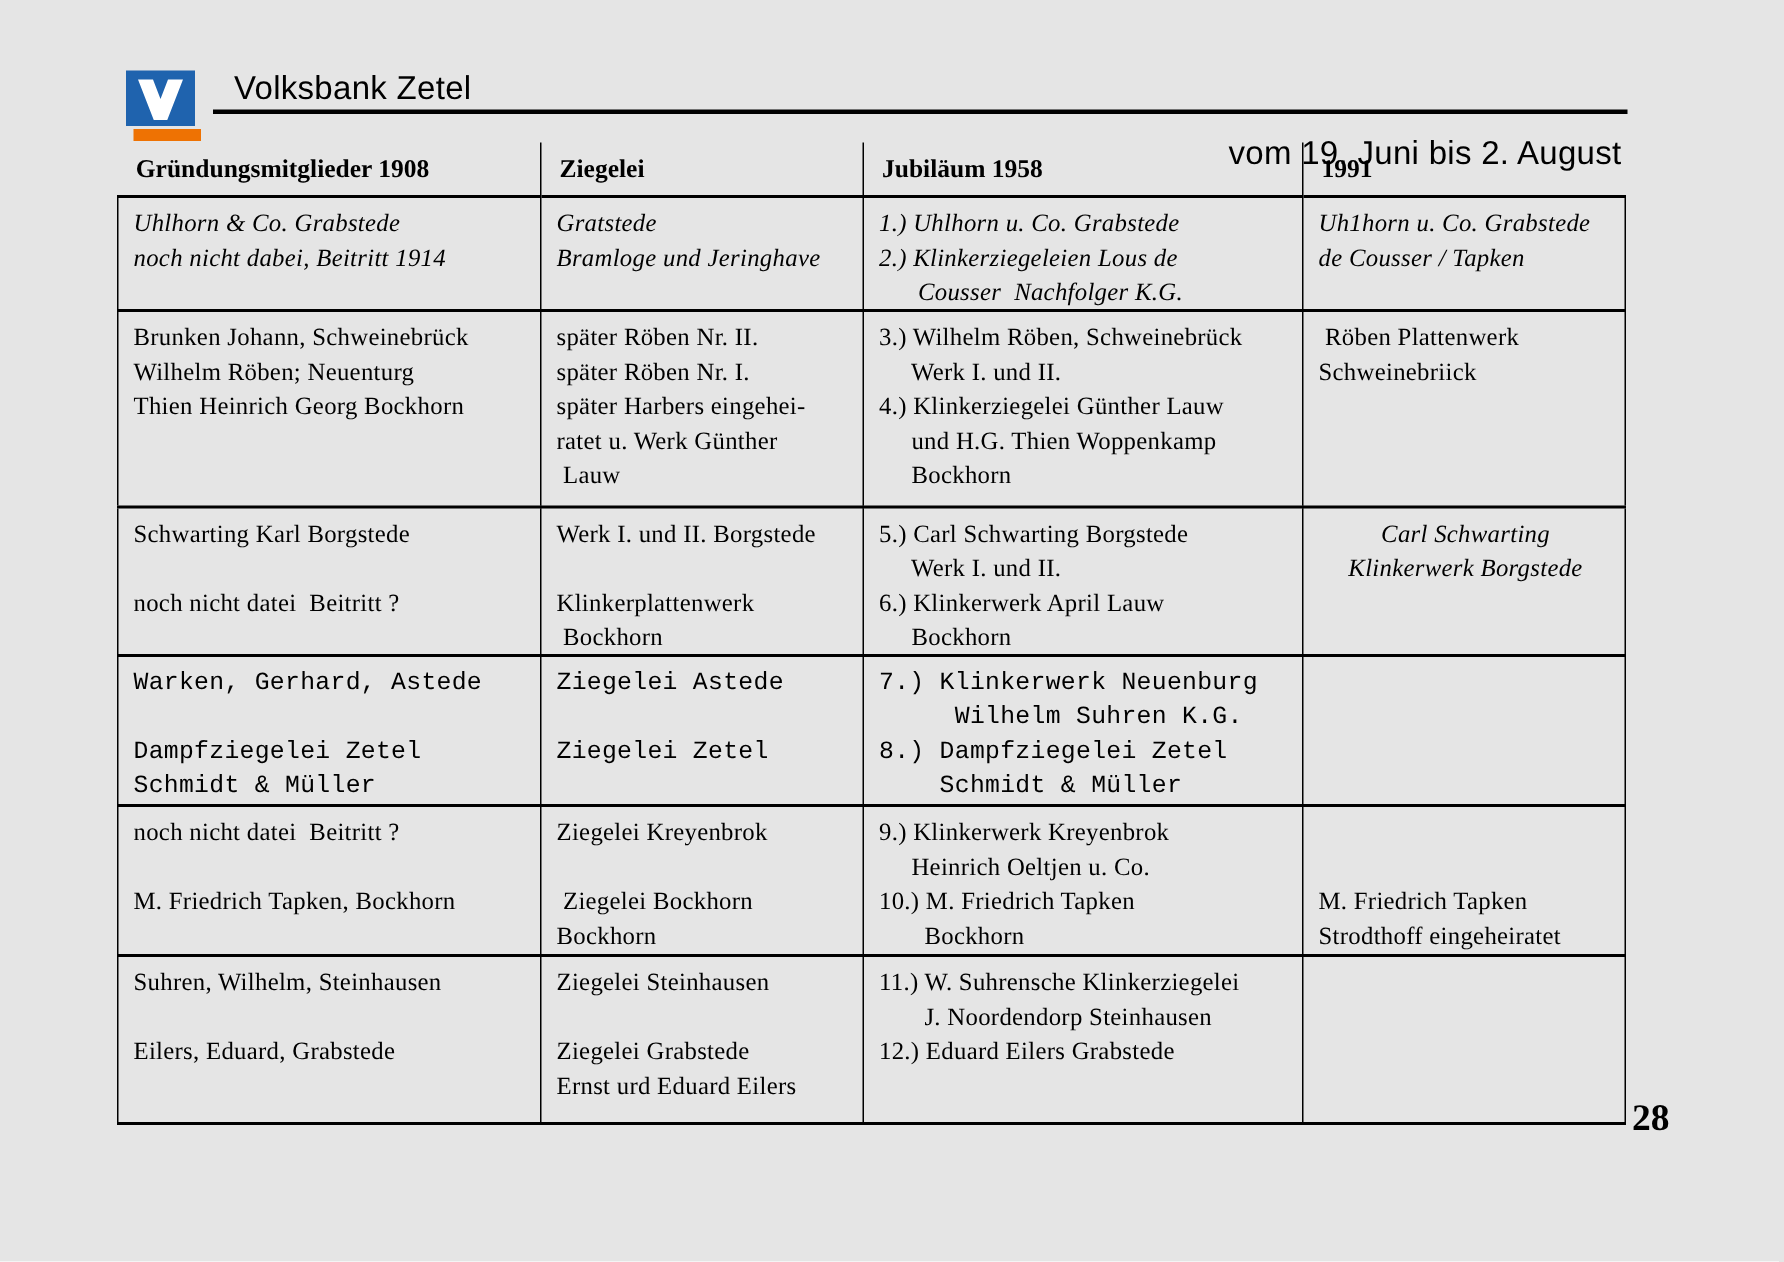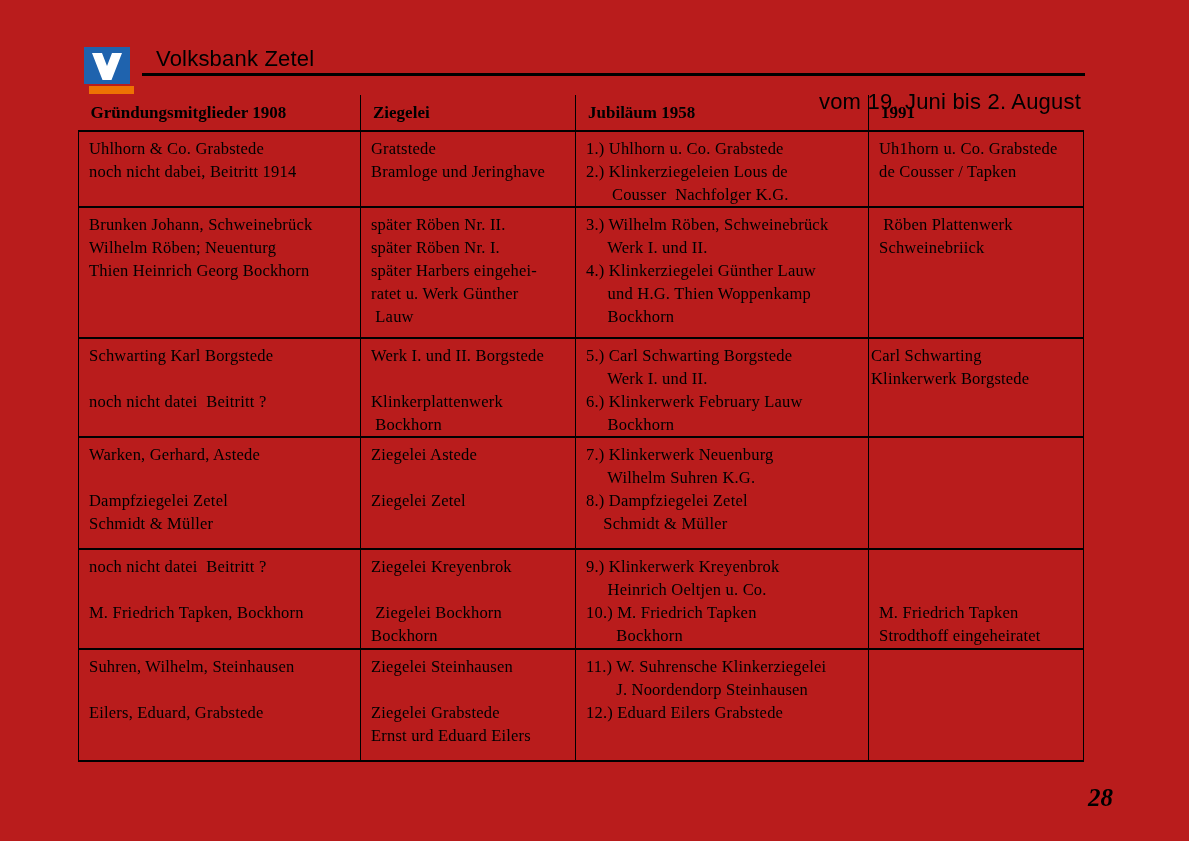--- a/index.html
+++ b/index.html
@@ -1,17 +1,17 @@
 <!DOCTYPE html>
 <html><head>
 <meta charset="utf-8">
 <style>
   html,body { margin:0; padding:0; background:#ffffff; }
   .page {
-    position:relative; width:1189px; height:841px; background:#b91c1c;
+    position:relative; width:1189px; height:841px; background:#e5e5e5;
     font-family:"Liberation Serif", serif; color:#000; overflow:hidden;
   }
 
   
   .logo { position:absolute; left:84px; top:45px; width:50px; height:48px; }
   .logo .blue { position:absolute; left:0; top:2px; width:46px; height:37px; background:#1f63ae; }
   .logo .blue svg { position:absolute; left:0; top:0; }
   .logo .orange { position:absolute; left:5px; top:41px; width:45px; height:8px; background:#ee7203; }
 
   .doc-title {
@@ -38,28 +38,28 @@
   }
   th + th { border-left:1.5px solid #000;margin-left:16px; }
 
   td {
     vertical-align:top; white-space:pre; font-size:16.5px; line-height:23px;
     letter-spacing:0.2px; padding:5px 0 0 10px; overflow:visible;
     border-left:1.5px solid #000;
   }
   td:last-child { border-right:1.5px solid #000; }
   tbody tr { border-bottom:2px solid #000; }
-  tr.r1 { height:63px; } tr.r2 { height:131px; } tr.r3 { height:98px;margin-top:32px; }
-  tr.r4 { height:112px; } tr.r5 { height:100px; } tr.r6 { height:112px; }
-  td.tc { padding-left:2px; }
+  tr.r1 { height:63px;font-style:italic; } tr.r2 { height:131px; } tr.r3 { height:98px;margin-top:32px; }
+  tr.r4 { height:100px;font-family:Liberation Mono, monospace; } tr.r5 { height:100px; } tr.r6 { height:112px; }
+  td.tc { text-align:center; padding-left:2px;font-style:italic; }
 
   
   .page-number {
-    position:absolute; left:1088px; top:784px;
-    font-size:25px; font-weight:bold; font-style:italic;
+    position:absolute; left:1088px; top:732px;
+    font-size:25px; font-weight:bold; 
   }
 </style>
 </head>
 <body>
 
 <div class="page">
 
   <div class="logo">
     <div class="blue">
       <svg width="46" height="37" viewBox="0 0 46 37">
@@ -120,21 +120,21 @@
       <tr class="r3">
         <td>Schwarting Karl Borgstede
 
 noch nicht datei  Beitritt ?</td>
         <td>Werk I. und II. Borgstede
 
 Klinkerplattenwerk
  Bockhorn</td>
         <td>5.) Carl Schwarting Borgstede
      Werk I. und II.
-6.) Klinkerwerk February Lauw
+6.) Klinkerwerk April Lauw
      Bockhorn</td>
         <td class="tc">Carl Schwarting
 Klinkerwerk Borgstede</td>
       </tr>
       <tr class="r4">
         <td>Warken, Gerhard, Astede
 
 Dampfziegelei Zetel
 Schmidt &amp; Müller</td>
         <td>Ziegelei Astede

